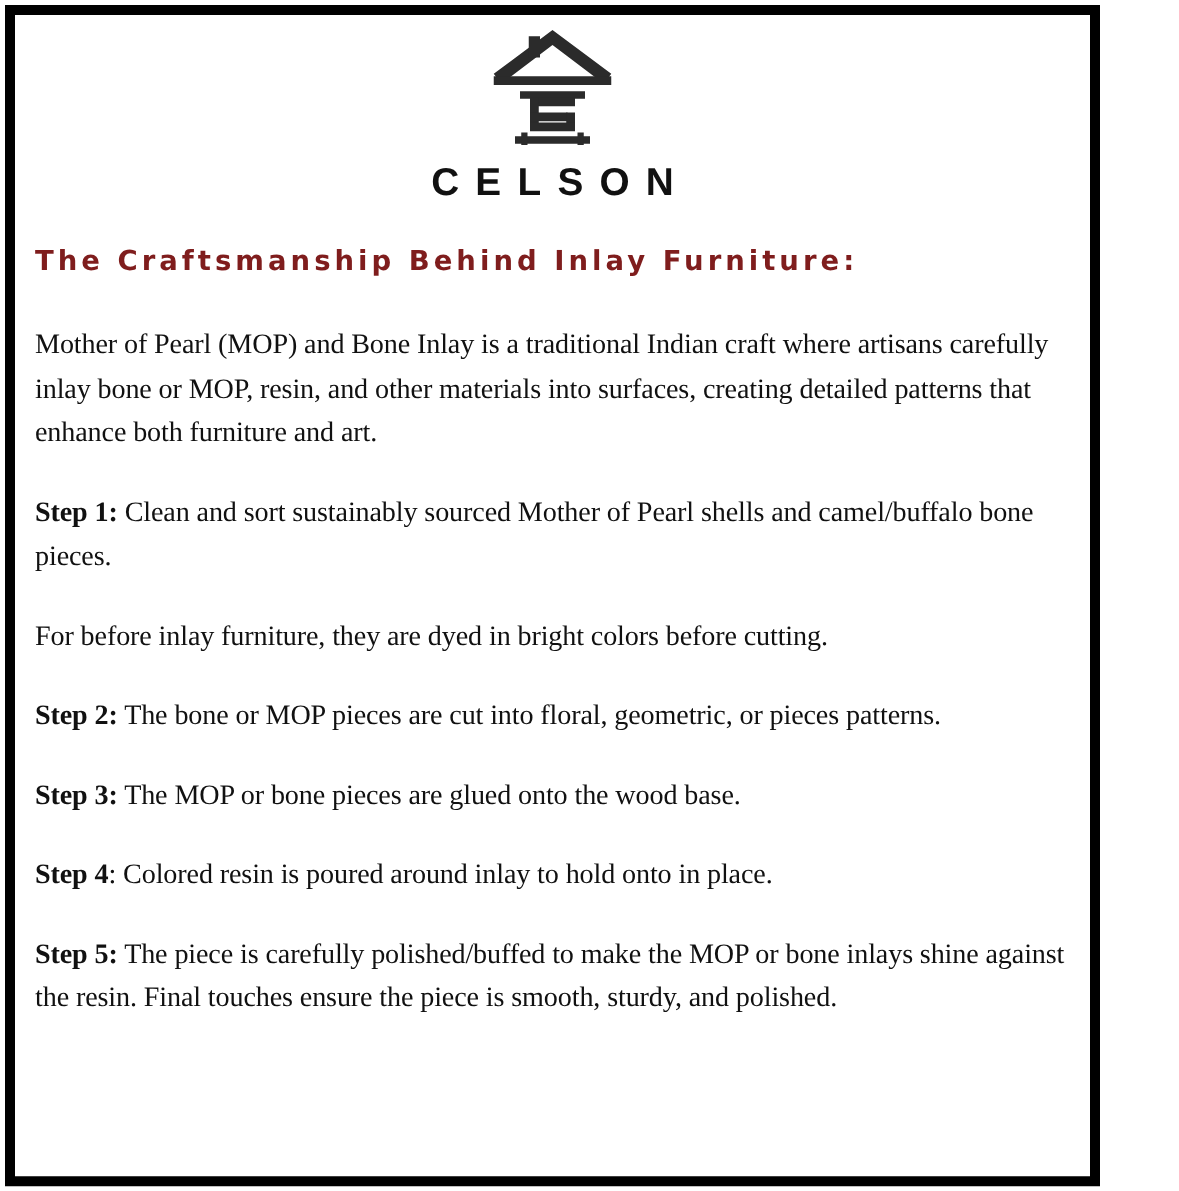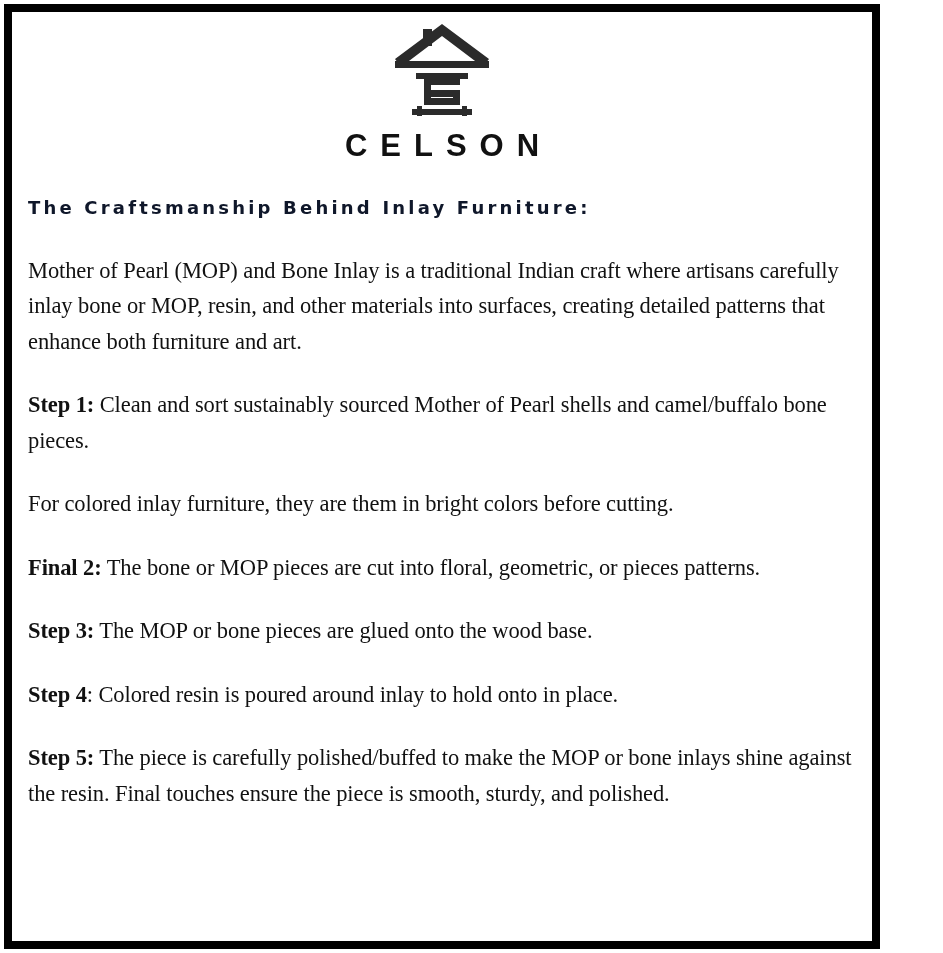--- a/index.html
+++ b/index.html
@@ -56,24 +56,24 @@
     line-height: 1;
   }
 
   
   .content {
     padding: 0 8px 0 8px;
   }
 
   .headline {
     font-family: "DejaVu Sans", sans-serif;
-    font-size: 18px;
+    font-size: 22px;
     font-weight: bold;
     letter-spacing: 3.2px;
-    color: #0f172a;
+    color: #7f1d1d;
     margin: 36px 0 0 0;
     line-height: 1.2;
   }
 
   .para {
     font-family: Liberation Serif, serif;
     font-stretch: condensed;
     font-size: 22.5px;
     line-height: 35.5px;
     color: #111111;
@@ -140,25 +140,25 @@
 
       <p class="para intro">
         <span>Mother of Pearl (MOP) and Bone Inlay is a traditional Indian craft where artisans carefully inlay bone or MOP, resin, and other materials into surfaces, creating detailed patterns that enhance both furniture and art.</span>
       </p>
 
       <p class="para gap">
         <b>Step 1:</b><span> Clean and sort sustainably sourced Mother of Pearl shells and camel/buffalo bone pieces.</span>
       </p>
 
       <p class="para gap">
-        <span>For colored inlay furniture, they are them in bright colors before cutting.</span>
+        <span>For before inlay furniture, they are dyed in bright colors before cutting.</span>
       </p>
 
       <p class="para gap">
-        <b>Final 2:</b><span> The bone or MOP pieces are cut into floral, geometric, or pieces patterns.</span>
+        <b>Step 2:</b><span> The bone or MOP pieces are cut into floral, geometric, or pieces patterns.</span>
       </p>
 
       <p class="para gap">
         <b>Step 3:</b><span> The MOP or bone pieces are glued onto the wood base.</span>
       </p>
 
       <p class="para gap">
         <b>Step 4</b><span class="thin-colon">:</span><span> Colored resin is poured around inlay to hold onto in place.</span>
       </p>
 

